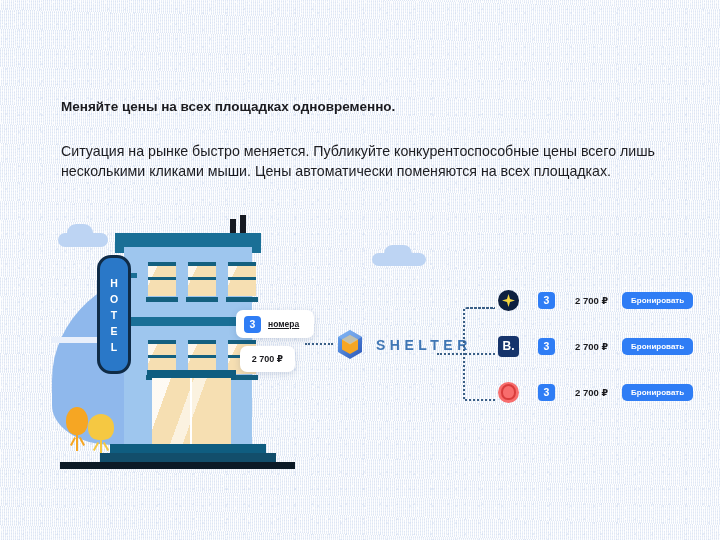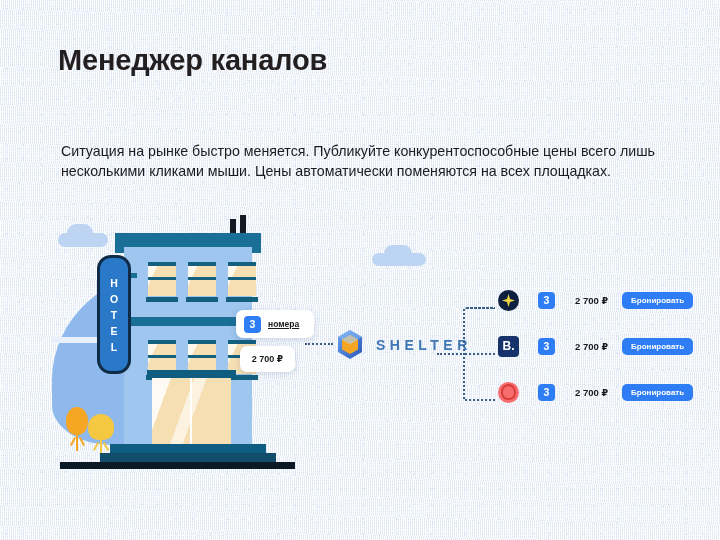--- a/index.html
+++ b/index.html
@@ -177,21 +177,21 @@
   .avito .dots i{position:absolute;border-radius:50%;background:#ffffff;display:block;}
   .avito .wm{font-size:24px;font-weight:bold;color:#ffffff;letter-spacing:-1px;
              text-shadow:0 1px 1px rgba(150,170,200,.35);}
 </style>
 </head>
 <body>
 
 <div id="stage">
   <div id="grain"></div>
 
-  <div class="title">Менеджер каналов</div>
+  <div class="lede">Меняйте цены на всех площадках одновременно.</div>
   <div class="body-copy">Ситуация на рынке быстро меняется. Публикуйте конкурентоспособные цены всего лишь несколькими кликами мыши. Цены автоматически поменяются на всех площадках.</div>
 
   <div class="art">
 
     <div class="cloud c1"></div>
     <div class="cloud c2"></div>
 
     <div class="hill"></div>
     <div class="hill2"></div>
 

